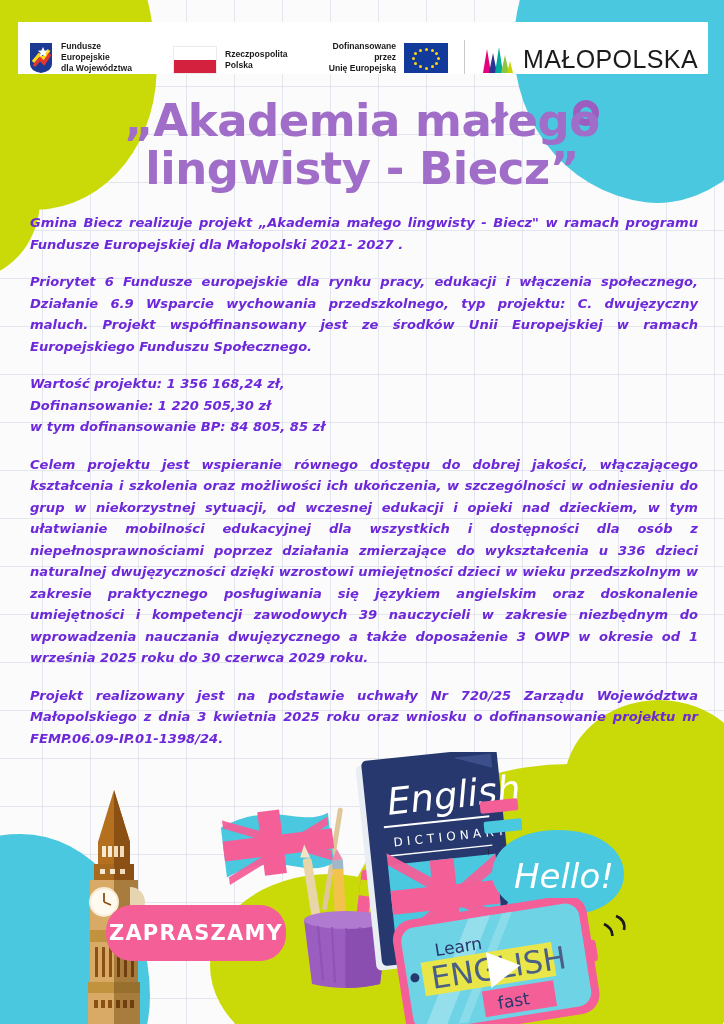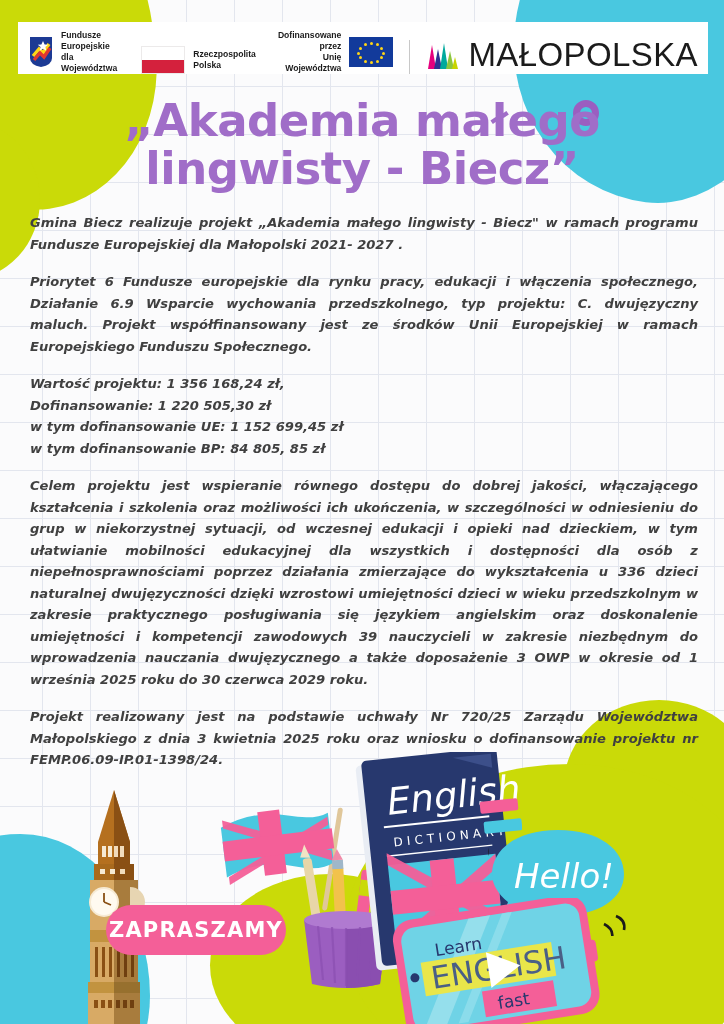--- a/index.html
+++ b/index.html
@@ -125,21 +125,21 @@
     position: absolute; width: 3px; height: 3px;
     background: #ffd617; border-radius: 50%;
   }
   .sep-line {
     width: 1px; height: 34px; background: #c8c8c8; margin: 0 16px;
     flex: none;
   }
   .mp-wrap { display: flex; align-items: center; }
   .mp-mark { width: 34px; height: 30px; margin-right: 8px; flex: none; }
   .mp-word {
-    font-size: 33px; letter-spacing: .4px; font-weight: 400;
+    font-size: 25px; letter-spacing: .4px; font-weight: 400;
     color: #1b1b1b; font-family: "Liberation Sans", sans-serif;
   }
   .sp-20 { width: 22px; flex: none; }
 
   
   .title {
     position: absolute;
     left: 0; top: 88px; width: 724px;
     z-index: 6;
     text-align: center;
@@ -153,21 +153,21 @@
     margin-top: 9px;
   }
   .title .ln { display: block; }
 
   
   .body-copy {
     position: absolute;
     left: 30px; top: 212px;
     width: 668px;
     z-index: 6;
-    color: #404040;
+    color: #6d28d9;
     font-family: "DejaVu Sans", sans-serif;
     font-style: italic;
     font-weight: 700;
     font-size: 13.1px;
     line-height: 21.5px;
   }
   .para { margin: 0 0 16px 0; text-align: justify; }
   .para.tight { margin-bottom: 2px; }
   .money-line { display: block; }
 
@@ -190,21 +190,21 @@
   
   .hello { position: absolute; left: 488px; top: 826px; width: 140px; height: 110px; z-index: 7; }
 
   
   .tablet { position: absolute; left: 392px; top: 898px; width: 220px; height: 135px; z-index: 8; }
 
   
   .zapraszamy {
     position: absolute;
     left: 106px; top: 905px;
-    width: 180px; height: 50px;
+    width: 180px; height: 56px;
     background: #f45f98;
     border-radius: 26px;
     z-index: 9;
     display: flex; align-items: center; justify-content: center;
     color: #ffffff;
     font-family: "DejaVu Sans", sans-serif;
     font-weight: 700;
     font-size: 21px;
     letter-spacing: 1.2px;
   }
@@ -240,21 +240,21 @@
     <div class="sp-20"></div>
 
     <div class="logo-unit">
       <div class="pl-flag"></div>
       <div class="logo-text"><span>Rzeczpospolita</span><br><span>Polska</span></div>
     </div>
 
     <div class="sp-20"></div>
 
     <div class="logo-unit">
-      <div class="logo-text right"><span>Dofinansowane przez</span><br><span>Unię Województwa</span></div>
+      <div class="logo-text right"><span>Dofinansowane przez</span><br><span>Unię Europejską</span></div>
       <div class="eu-flag">
         <span class="eu-star" style="left:20.5px;top:5px"></span>
         <span class="eu-star" style="left:26.5px;top:6.3px"></span>
         <span class="eu-star" style="left:31px;top:9.6px"></span>
         <span class="eu-star" style="left:33px;top:14.5px"></span>
         <span class="eu-star" style="left:31px;top:19.4px"></span>
         <span class="eu-star" style="left:26.5px;top:22.7px"></span>
         <span class="eu-star" style="left:20.5px;top:24px"></span>
         <span class="eu-star" style="left:14.5px;top:22.7px"></span>
         <span class="eu-star" style="left:10px;top:19.4px"></span>
@@ -282,21 +282,20 @@
     <span class="ln">„Akademia małego</span>
     <span class="ln">lingwisty - Biecz”</span>
   </h1>
 
   <div class="body-copy">
     <p class="para">Gmina Biecz realizuje projekt „Akademia małego lingwisty - Biecz" w ramach programu Fundusze Europejskiej dla Małopolski 2021- 2027 .</p>
     <p class="para">Priorytet 6 Fundusze europejskie dla rynku pracy, edukacji i włączenia społecznego, Działanie 6.9 Wsparcie wychowania przedszkolnego, typ projektu: C. dwujęzyczny maluch. Projekt współfinansowany jest ze środków Unii Europejskiej w ramach Europejskiego Funduszu Społecznego.</p>
     <p class="para">
       <span class="money-line">Wartość projektu: 1 356 168,24 zł,</span>
       <span class="money-line">Dofinansowanie: 1 220 505,30 zł</span>
-      <span class="money-line">w tym dofinansowanie UE: 1 152 699,45 zł</span>
       <span class="money-line">w tym dofinansowanie BP: 84 805, 85 zł</span>
     </p>
     <p class="para">Celem projektu jest wspieranie równego dostępu do dobrej jakości, włączającego kształcenia i szkolenia oraz możliwości ich ukończenia, w szczególności w odniesieniu do grup  w niekorzystnej sytuacji, od wczesnej edukacji i opieki nad dzieckiem, w tym ułatwianie mobilności edukacyjnej dla wszystkich i dostępności dla osób z niepełnosprawnościami poprzez działania zmierzające do wykształcenia u 336 dzieci naturalnej dwujęzyczności dzięki wzrostowi umiejętności  dzieci w wieku przedszkolnym w zakresie praktycznego posługiwania się językiem angielskim oraz doskonalenie umiejętności i kompetencji zawodowych 39 nauczycieli w zakresie niezbędnym do wprowadzenia nauczania dwujęzycznego a także doposażenie 3 OWP w okresie od 1 września 2025 roku do 30 czerwca 2029 roku.</p>
     <p class="para tight">Projekt realizowany jest na podstawie uchwały Nr 720/25 Zarządu Województwa Małopolskiego z dnia 3 kwietnia 2025 roku oraz wniosku o dofinansowanie projektu nr FEMP.06.09-IP.01-1398/24.</p>
   </div>
 
   <div class="illus">
 
     <svg class="bigben" viewBox="0 0 108 240">
       <path d="M54 0 L70 52 L38 52 Z" fill="#b5701f"></path>

